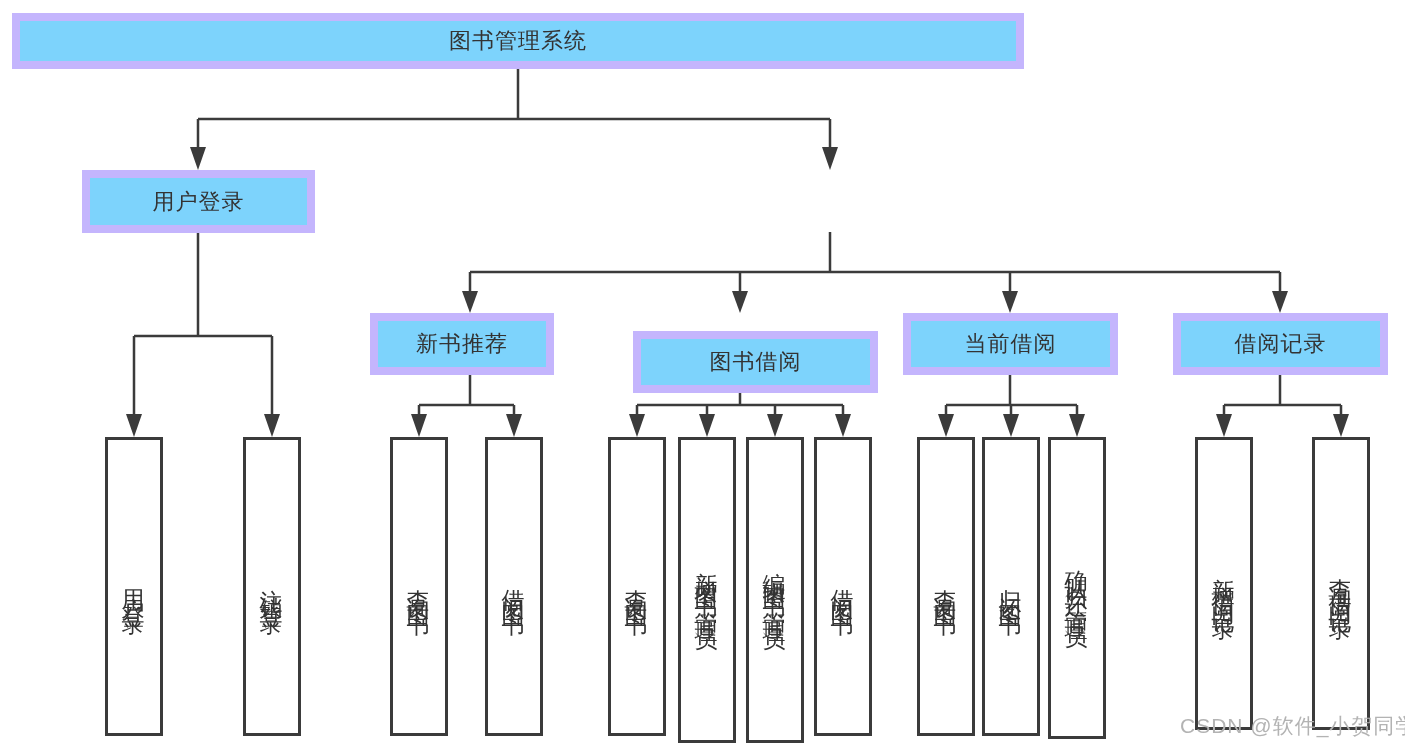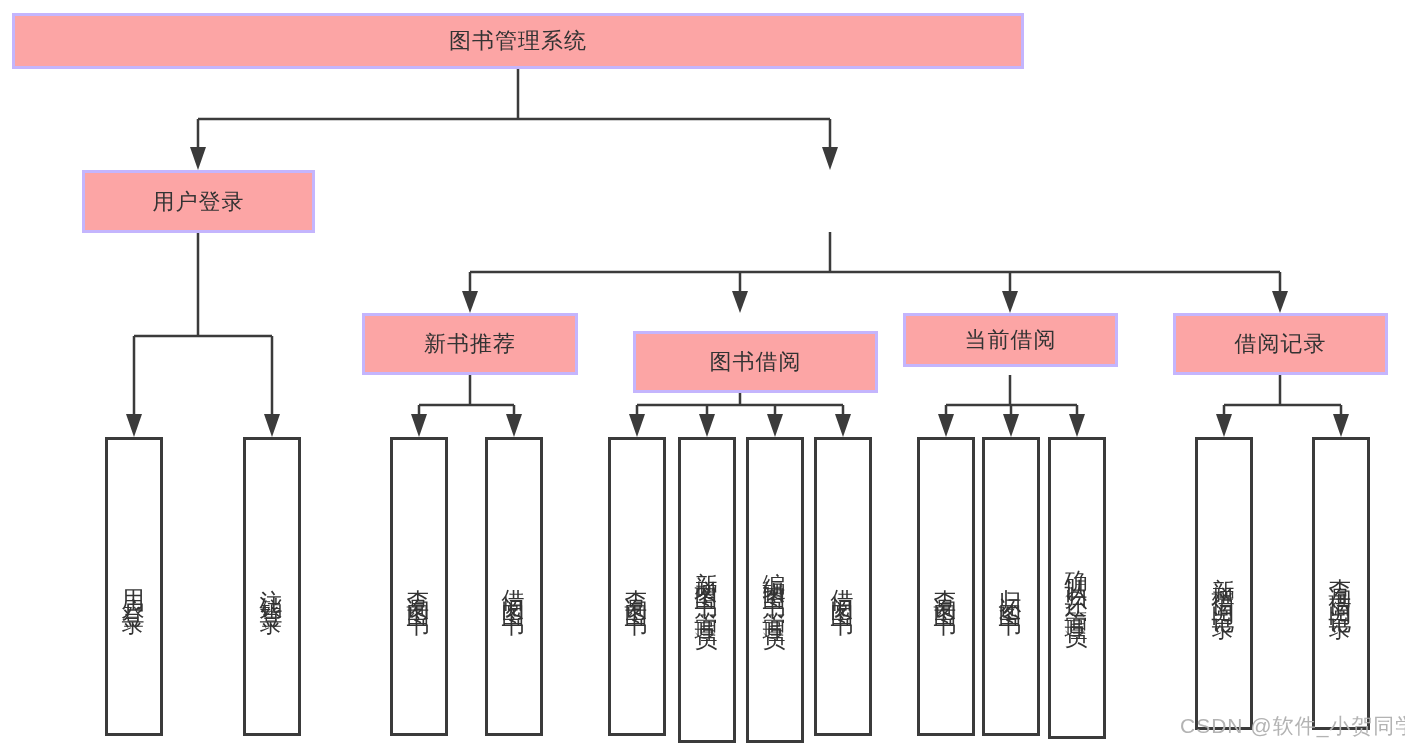--- a/index.html
+++ b/index.html
@@ -12,22 +12,22 @@
     overflow: hidden;
   }
   svg.connectors {
     position: absolute;
     left: 0; top: 0;
     width: 1405px; height: 747px;
   }
   .box {
     position: absolute;
     box-sizing: border-box;
-    border: 3px solid #c4b5fd;
-    background: #fca5a5;
+    border: 8px solid #c4b5fd;
+    background: #7dd3fc;
     display: flex;
     align-items: center;
     justify-content: center;
     color: #333333;
     font-size: 22px;
     letter-spacing: 1px;
     white-space: nowrap;
   }
   .vbox {
     position: absolute;
@@ -42,23 +42,23 @@
     writing-mode: vertical-rl;
     text-orientation: mixed;
     letter-spacing: 8px;
   }
   
   .n-root  { left: 12px;  top: 13px;  width: 1012px; height: 56px; }
   
   .n-l2-0  { left: 82px;  top: 170px; width: 233px; height: 63px; }
   .n-l2-1  { left: 712px; top: 170px; width: 235px; height: 62px; }
   
-  .n-l3-0  { left: 362px;  top: 313px; width: 216px; height: 62px; }
+  .n-l3-0  { left: 370px;  top: 313px; width: 184px; height: 62px; }
   .n-l3-1  { left: 633px;  top: 331px; width: 245px; height: 62px; }
-  .n-l3-2  { left: 903px;  top: 313px; width: 215px; height: 54px; }
+  .n-l3-2  { left: 903px;  top: 313px; width: 215px; height: 62px; }
   .n-l3-3  { left: 1173px; top: 313px; width: 215px; height: 62px; }
   
   .leaf { width: 58px; top: 437px; height: 299px; }
   .lf-login    { left: 105px; }
   .lf-logout   { left: 243px; }
   .lf-nb-query { left: 390px; }
   .lf-nb-borrow{ left: 485px; }
   .lf-bb-query { left: 608px; }
   .lf-bb-add   { left: 678px; height: 306px; }
   .lf-bb-edit  { left: 746px; height: 306px; }

